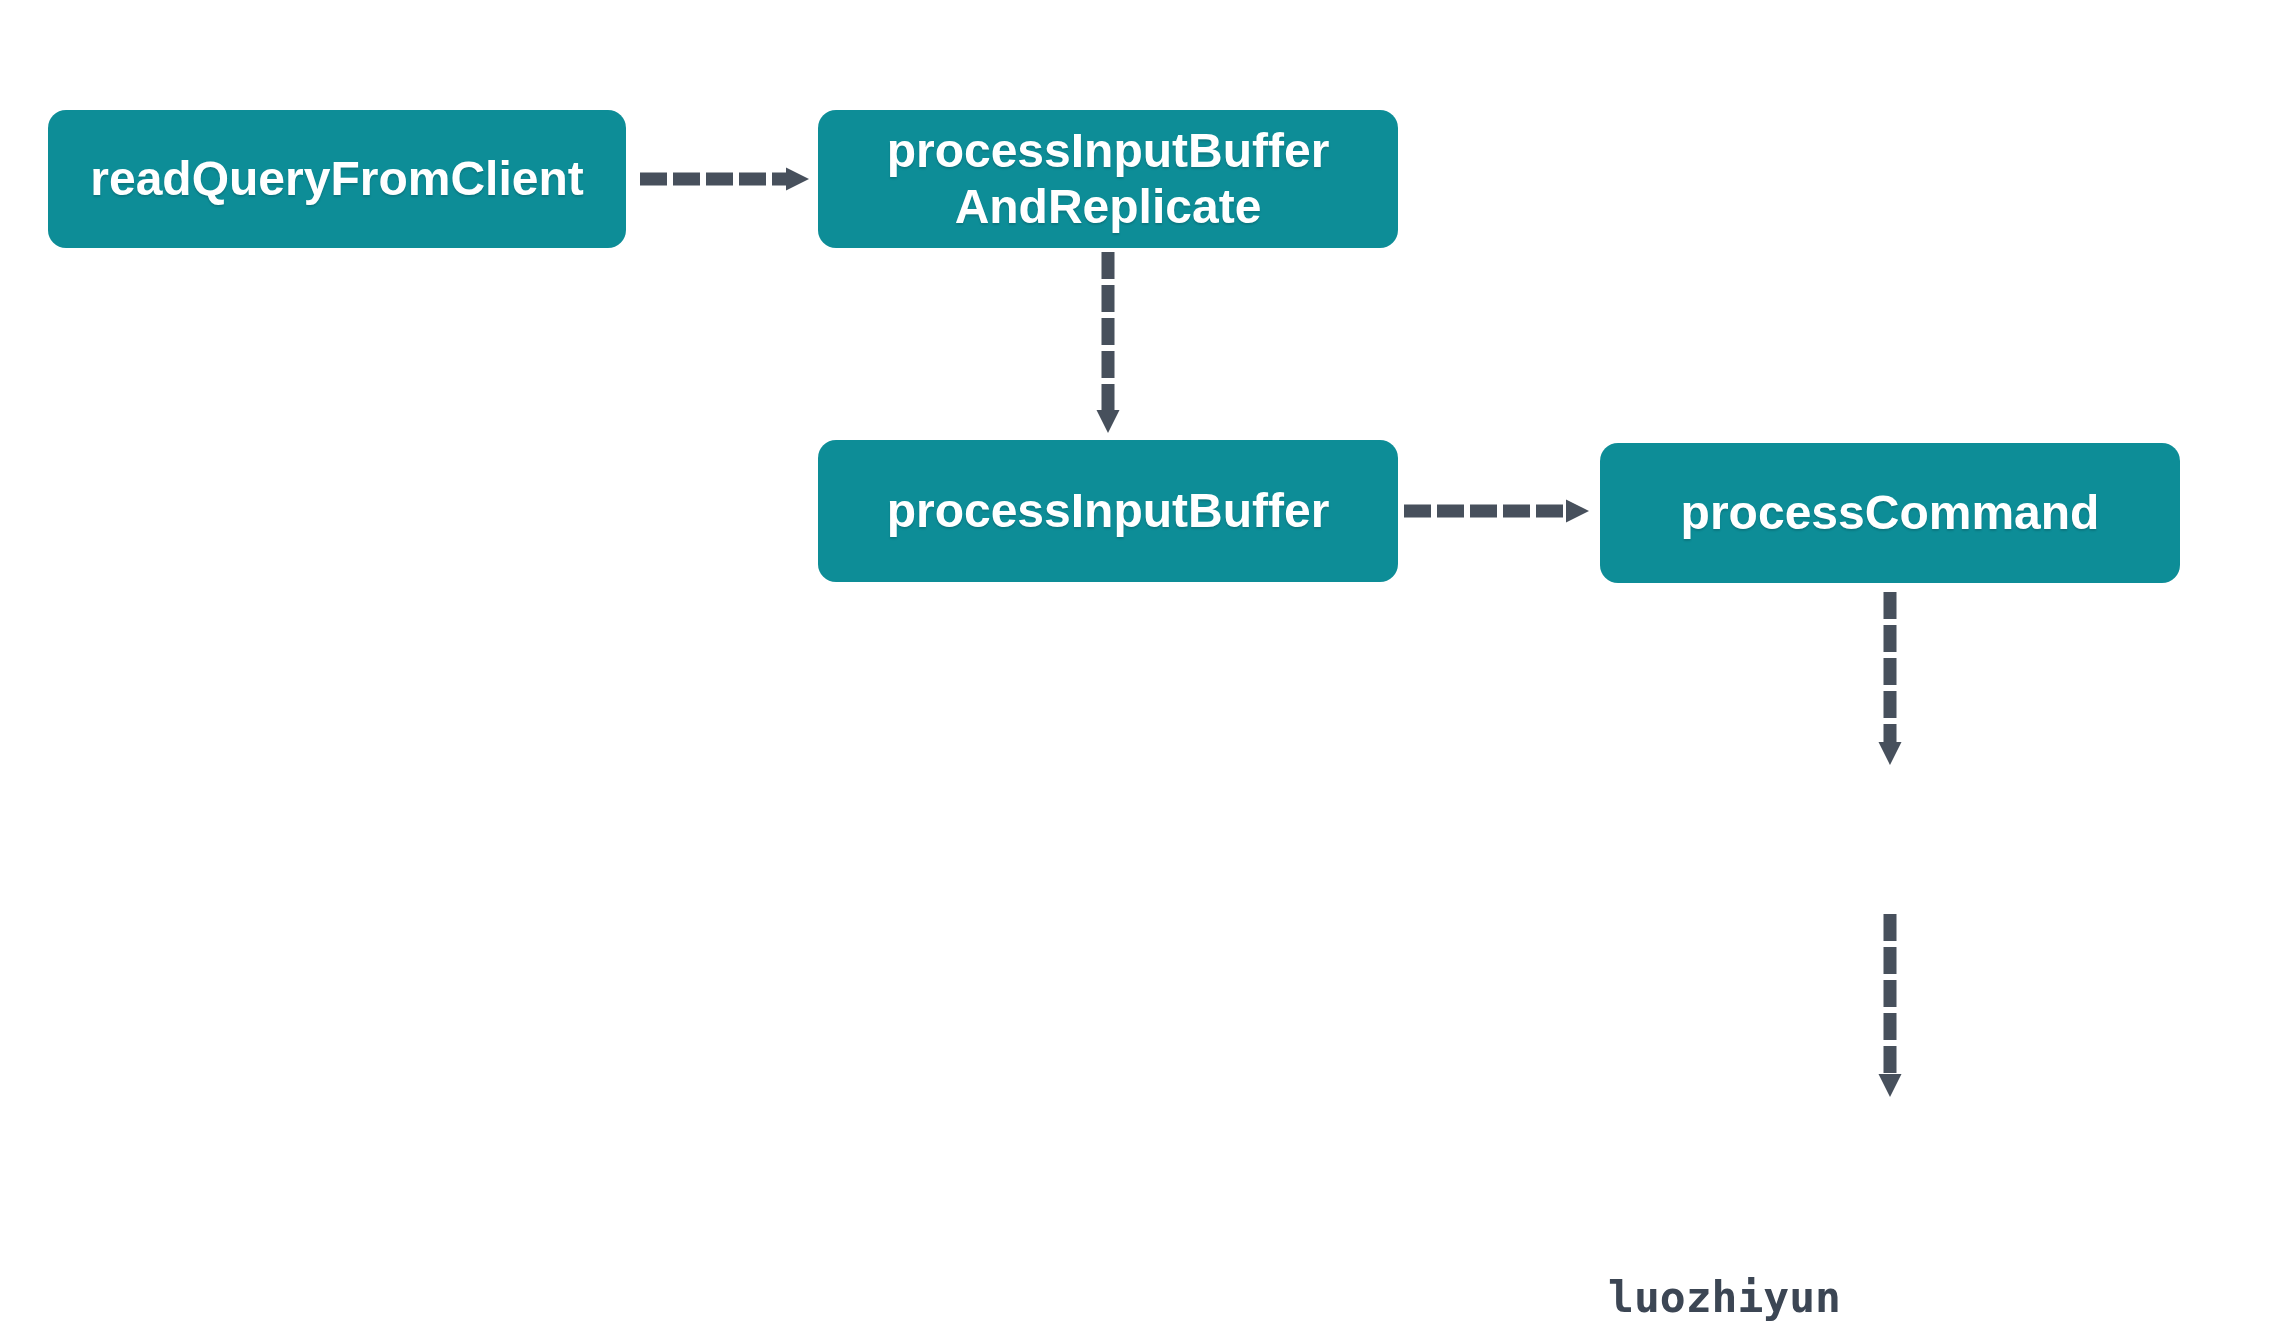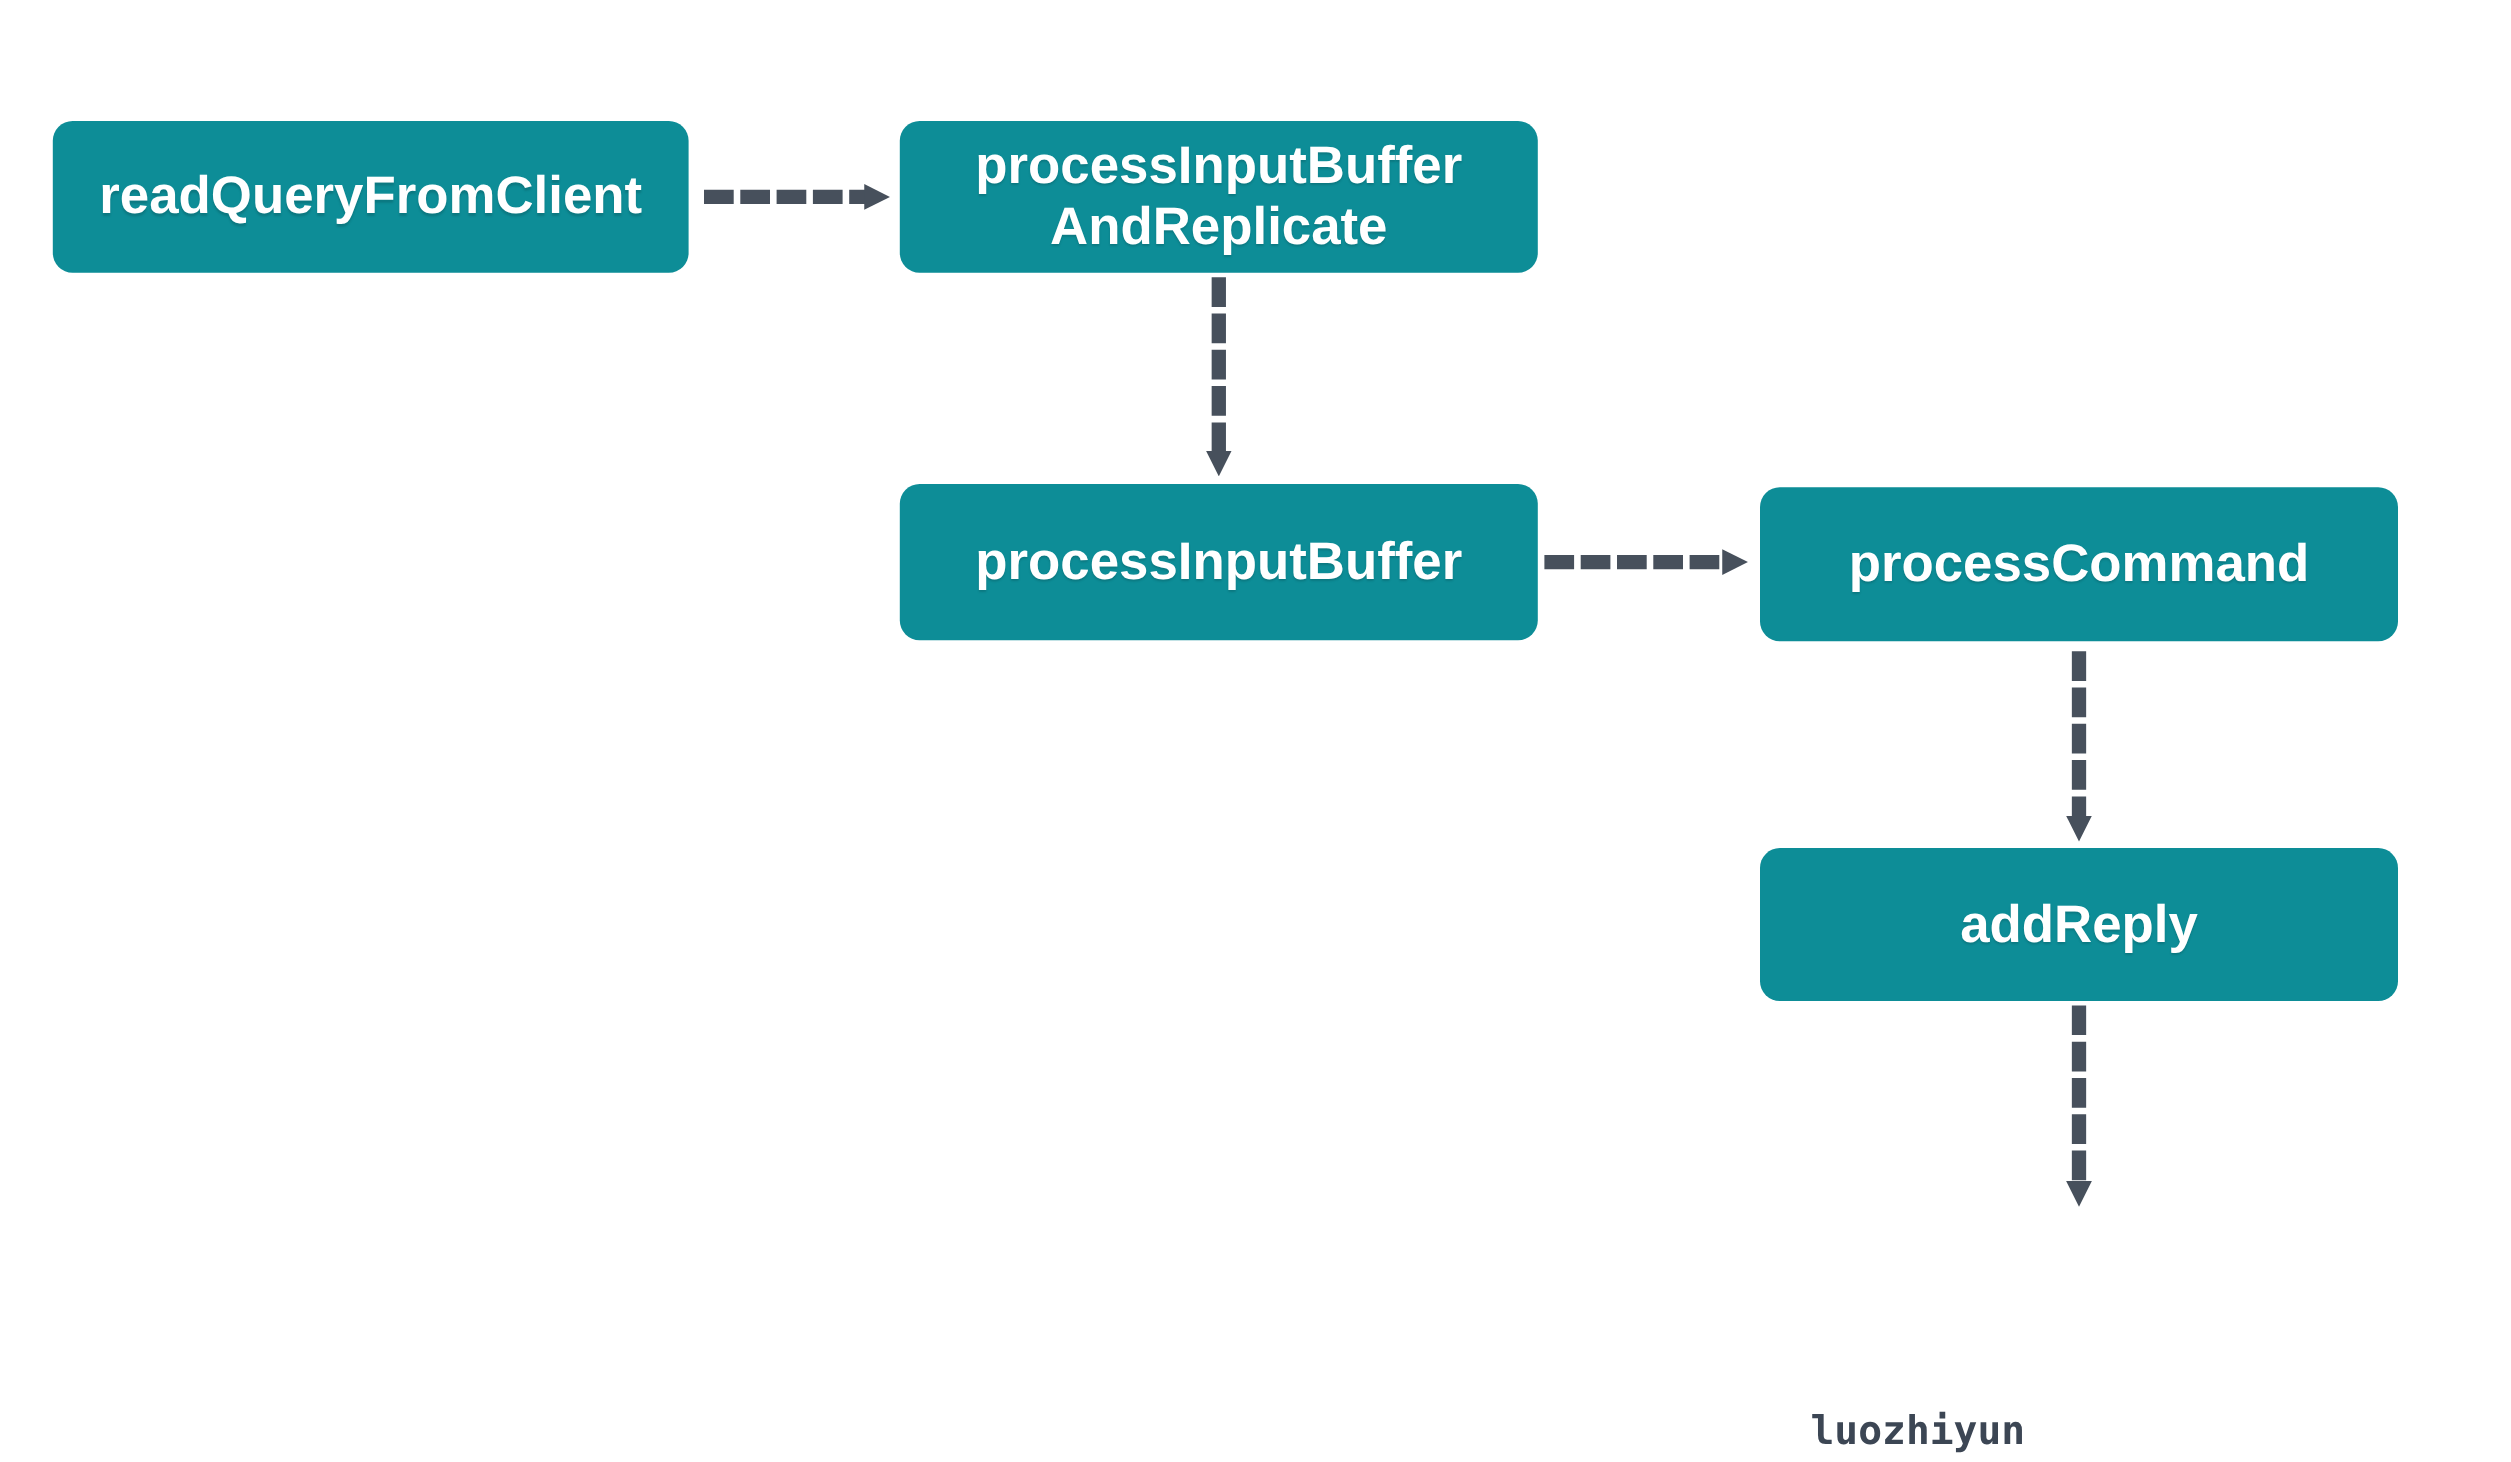--- a/index.html
+++ b/index.html
@@ -34,21 +34,21 @@
   }
   .n1{left:48px;top:110px;width:578px;height:138px}
   .n2{left:818px;top:110px;width:580px;height:138px}
   .n3{left:818px;top:440px;width:580px;height:142px}
   .n4{left:1600px;top:443px;width:580px;height:140px}
   .n5{left:1600px;top:771px;width:580px;height:139px}
   .n6{left:1600px;top:1103px;width:580px;height:138px}
   .watermark{
     position:absolute;right:33px;bottom:7px;
     font-family:"DejaVu Sans Mono",monospace;
-    font-weight:700;font-size:36px;
+    font-weight:700;font-size:43px;
     color:var(--watermark-text);
   }
 </style>
 </head>
 <body>
 
 <div class="canvas">
 
   <svg class="edges" viewBox="0 0 2283 1329" xmlns="http://www.w3.org/2000/svg">
     <defs>
@@ -65,18 +65,17 @@
 
   <div class="node n1">readQueryFromClient</div>
 
   <div class="node n2">processInputBuffer
 AndReplicate</div>
 
   <div class="node n3">processInputBuffer</div>
 
   <div class="node n4">processCommand</div>
 
-  <div class="node n5">addReply</div>
 
 
   <div class="watermark">luozhiyun</div>
 
 </div>
 
 </body></html>

